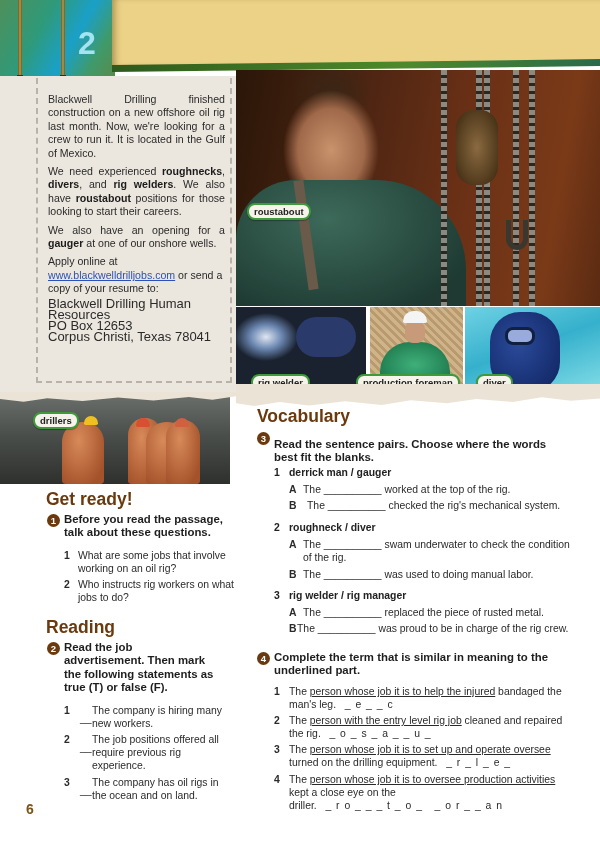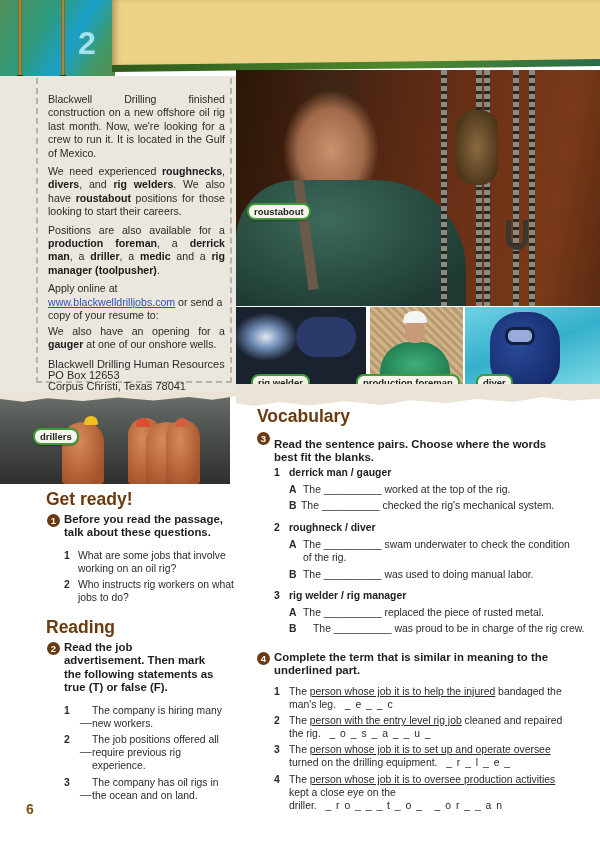--- a/index.html
+++ b/index.html
@@ -41,21 +41,21 @@
   
   .ad-bg { position: absolute; left: 0; top: 76px; width: 236px; height: 318px; background: #ece7de; }
   .ad-box {
     position: absolute; left: 36px; top: 78px; width: 196px; height: 305px;
     border-left: 2px dashed #b8b2aa; border-right: 2px dashed #b8b2aa; border-bottom: 2px dashed #b8b2aa;
     padding: 15px 5px 0 10px; font-size: 10.6px; line-height: 13.4px; color: #2a2a2a;
   }
   .ad-box p { margin-bottom: 5px; text-align: justify; }
   .ad-box b { font-weight: bold; color: #1b1b1b; }
   .ad-link { color: #2a52b8; text-decoration: underline; }
-  .ad-address { font-size: 11px; line-height: 11px; margin-top: 8px; }
+  .ad-address { font-size: 13px; line-height: 11px; margin-top: 2px; }
 
   
   .photo-main {
     position: absolute; left: 236px; top: 70px; width: 364px; height: 236px;
     background:
       radial-gradient(ellipse 60px 75px at 95px 80px, #c9936d 0%, #a0694a 55%, transparent 80%),
       radial-gradient(ellipse 40px 40px at 95px 25px, #3a2616 0%, transparent 100%),
       linear-gradient(100deg, #2a1608 0%, #4a2412 30%, #6a3016 60%, #7a3a18 85%, #5a2a12 100%);
     overflow: hidden;
   }
@@ -134,26 +134,25 @@
     <div class="pole" style="left:61px"></div>
   </div>
   <div class="header-band"></div>
   <div class="unit-number">2</div>
 </div>
 
 <div class="ad-bg"></div>
 <div class="ad-box">
   <p><span>Blackwell Drilling finished construction on a new offshore oil rig last month. Now, we're looking for a crew to run it. It is located in the Gulf of Mexico.</span></p>
   <p><span>We need experienced </span><b>roughnecks</b><span>, </span><b>divers</b><span>, and </span><b>rig welders</b><span>. We also have </span><b>roustabout</b><span> positions for those looking to start their careers.</span></p>
-  <p><span>Positions are also available for a </span><b>production foreman</b><span>, a </span><b>derrick man</b><span>, a </span><b>driller</b><span>, a </span><b>medic</b><span> and a </span><b>rig manager (toolpusher)</b><span>.</span></p>
+  <p><span>We also have an opening for a </span><b>gauger</b><span> at one of our onshore wells.</span></p>
   <p style="text-align:left;margin-bottom:2px">
     <span>Apply online at</span><br>
     <a class="ad-link">www.blackwelldrilljobs.com</a><span> or send a copy of your resume to:</span>
   </p>
-  <p><span>We also have an opening for a </span><b>gauger</b><span> at one of our onshore wells.</span></p>
   <div class="ad-address">
     <div>Blackwell Drilling Human Resources</div>
     <div>PO Box 12653</div>
     <div>Corpus Christi, Texas 78041</div>
   </div>
 </div>
 
 <div class="photo-main">
   <div class="shirt"></div>
   <div class="apron"></div>
@@ -188,21 +187,21 @@
 <div class="photo-drillers">
   <div class="worker" style="left:62px;width:42px;height:62px"></div>
   <div class="worker" style="left:128px;width:34px;height:66px"></div>
   <div class="worker" style="left:146px;width:42px;height:62px"></div>
   <div class="worker" style="left:166px;width:34px;height:64px"></div>
   <div class="helmet" style="left:84px;top:20px;background:#f0c020"></div>
   <div class="helmet" style="left:136px;top:22px;background:#d85030"></div>
   <div class="helmet" style="left:175px;top:22px;background:#d06040"></div>
 </div>
 <div class="torn-left"></div>
-<div class="photo-label" style="left:33px;top:428px">drillers</div>
+<div class="photo-label" style="left:33px;top:412px">drillers</div>
 
 <div class="section-heading" style="left:46px;top:489px">Get ready!</div>
 <div class="badge" style="left:47px;top:514px">1</div>
 <div class="task" style="left:64px;top:513px;width:175px">Before you read the passage, talk about these questions.</div>
 
 <div class="item" style="left:64px;top:549px;width:170px">
   <span class="num">1</span>
   <div style="padding-left:14px">What are some jobs that involve working on an oil rig?</div>
 </div>
 <div class="item" style="left:64px;top:578px;width:170px">
@@ -238,21 +237,21 @@
 
 <div class="sub-head" style="left:274px;top:467px">
   <span class="num">1</span><span>derrick man / gauger</span>
 </div>
 <div class="pair" style="left:289px;top:483px;width:300px">
   <span class="letter">A</span>
   <div style="padding-left:14px">The __________ worked at the top of the rig.</div>
 </div>
 <div class="pair" style="left:289px;top:499px;width:300px">
   <span class="letter">B</span>
-  <div style="padding-left:12px">The __________ checked the rig's mechanical system.</div>
+  <div style="padding-left:18px">The __________ checked the rig's mechanical system.</div>
 </div>
 
 <div class="sub-head" style="left:274px;top:522px">
   <span class="num">2</span><span>roughneck / diver</span>
 </div>
 <div class="pair" style="left:289px;top:538px;width:285px">
   <span class="letter">A</span>
   <div style="padding-left:14px">The __________ swam underwater to check the condition of the rig.</div>
 </div>
 <div class="pair" style="left:289px;top:568px;width:300px">
@@ -262,21 +261,21 @@
 
 <div class="sub-head" style="left:274px;top:590px">
   <span class="num">3</span><span>rig welder / rig manager</span>
 </div>
 <div class="pair" style="left:289px;top:606px;width:300px">
   <span class="letter">A</span>
   <div style="padding-left:14px">The __________ replaced the piece of rusted metal.</div>
 </div>
 <div class="pair" style="left:289px;top:622px;width:300px">
   <span class="letter">B</span>
-  <div style="padding-left:24px">The __________ was proud to be in charge of the rig crew.</div>
+  <div style="padding-left:8px">The __________ was proud to be in charge of the rig crew.</div>
 </div>
 
 <div class="badge" style="left:257px;top:652px">4</div>
 <div class="task" style="left:274px;top:651px;width:290px">Complete the term that is similar in meaning to the underlined part.</div>
 
 <div class="item" style="left:274px;top:685px;width:290px">
   <span class="num">1</span>
   <div style="padding-left:15px"><span>The </span><span class="underline">person whose job it is to help the injured</span><span> bandaged the man's leg.</span>&nbsp;&nbsp;&nbsp;<span style="letter-spacing:1px">_ e _ _ c</span></div>
 </div>
 <div class="item" style="left:274px;top:714px;width:290px">

